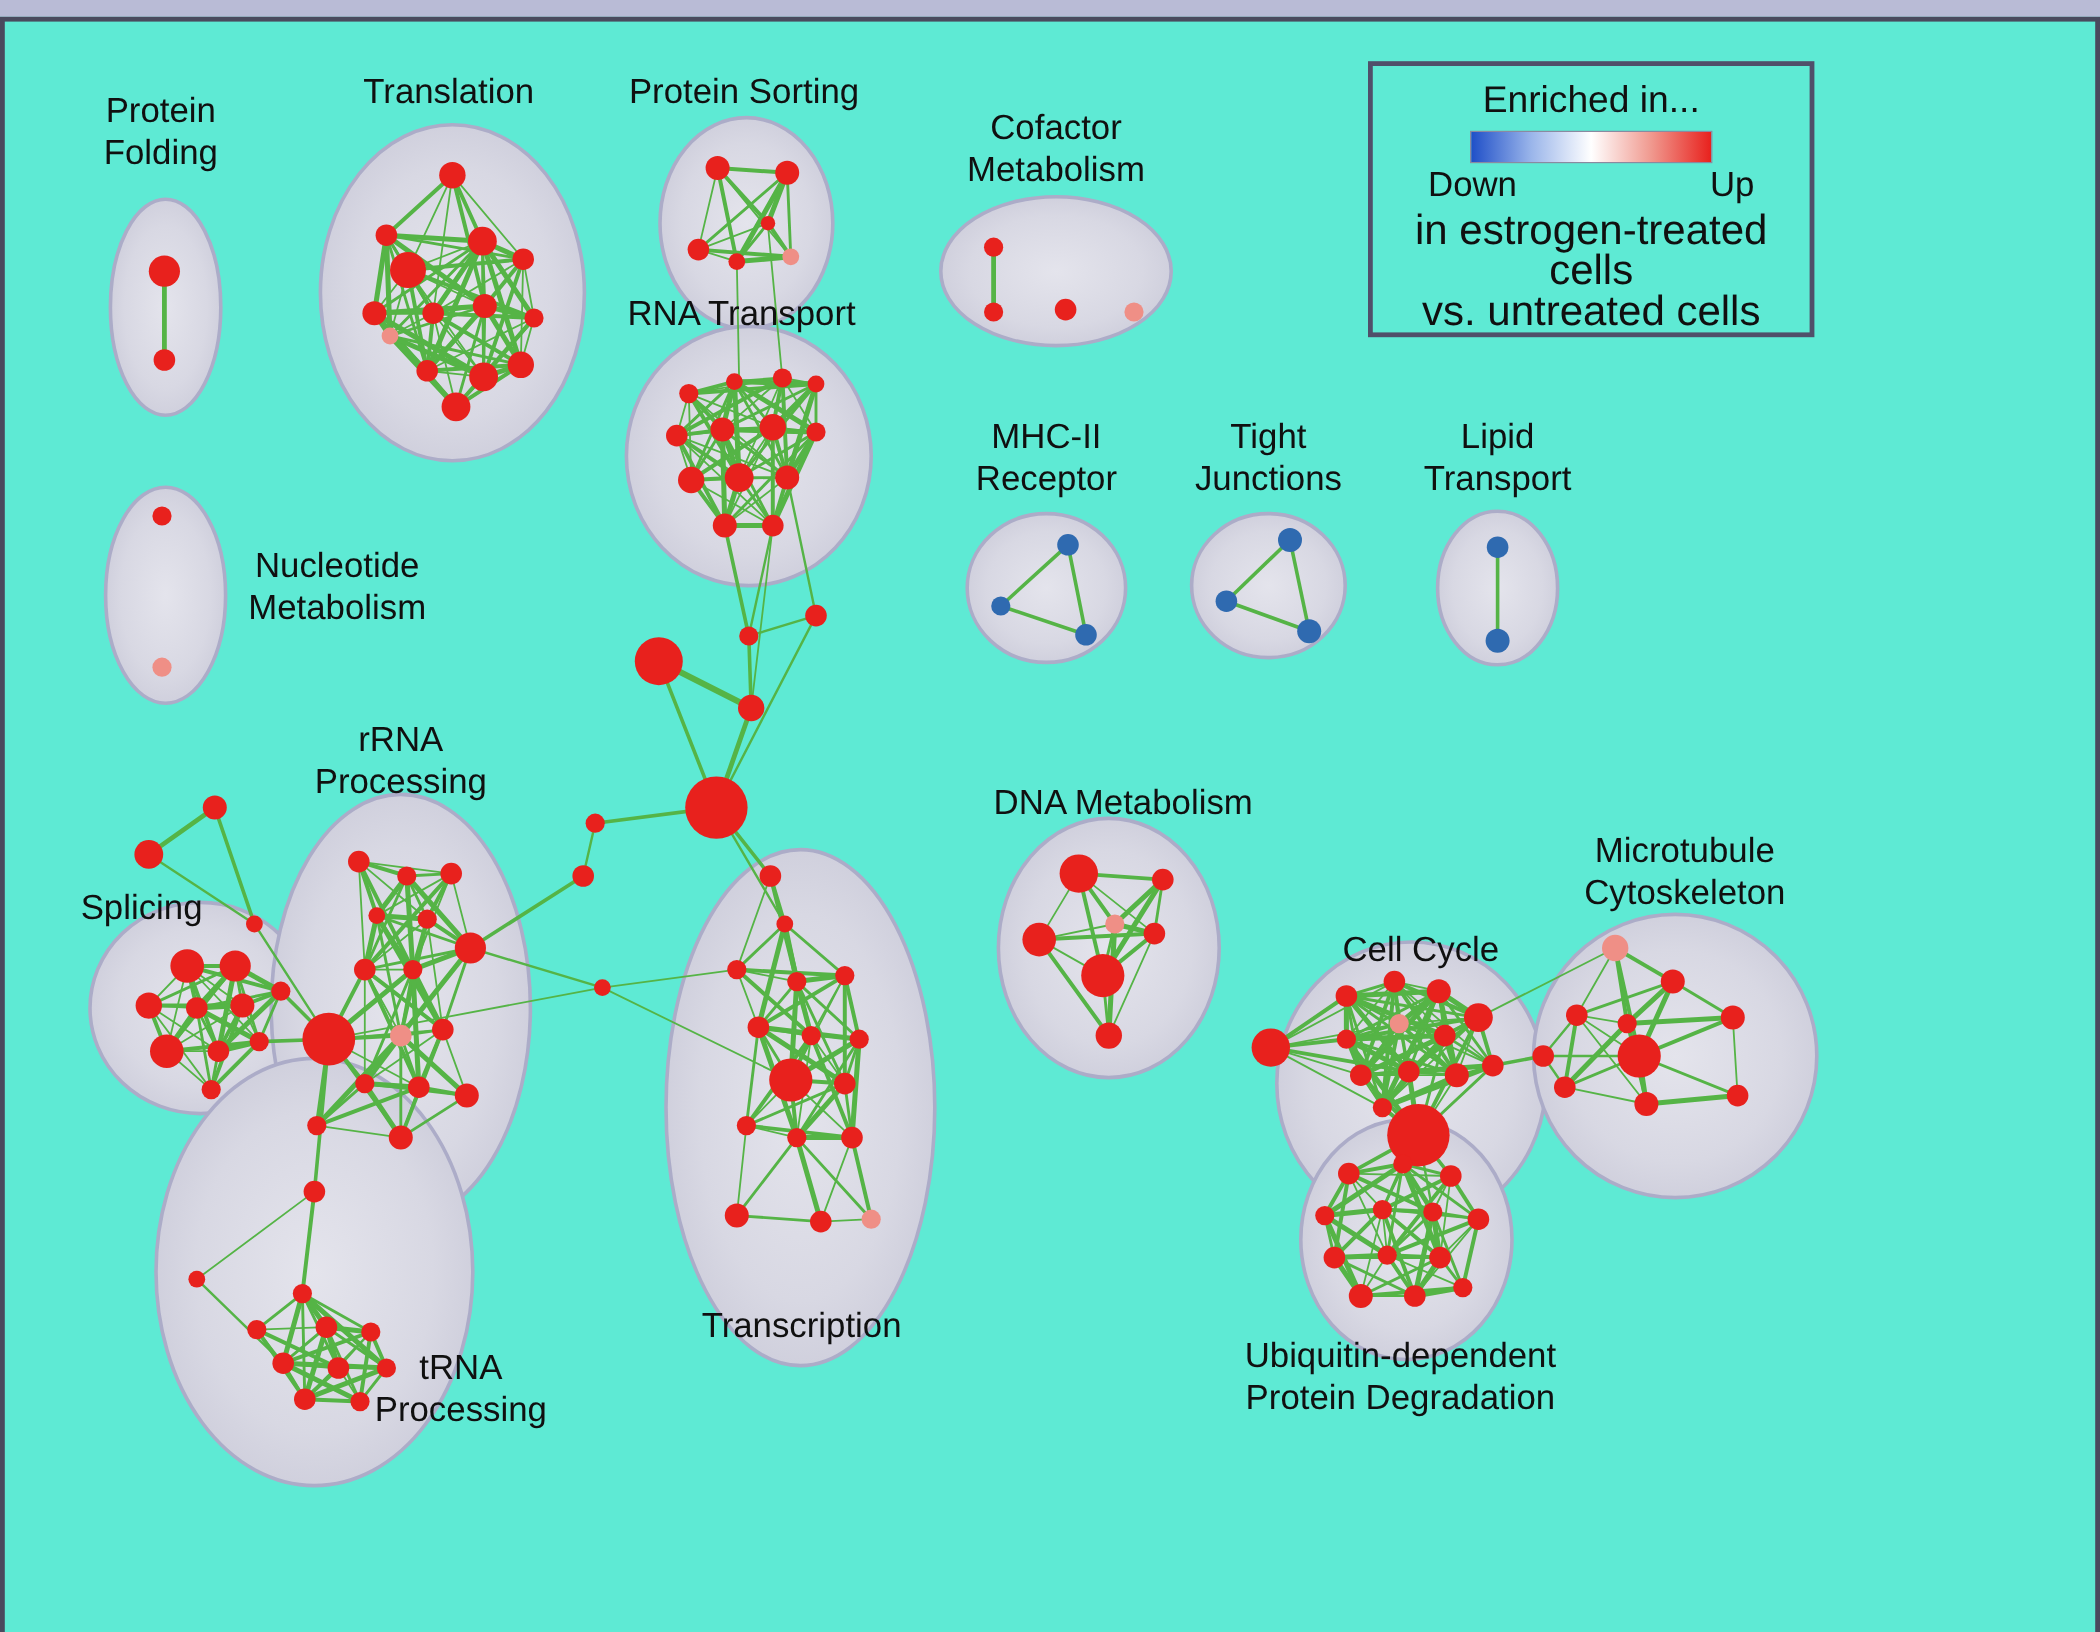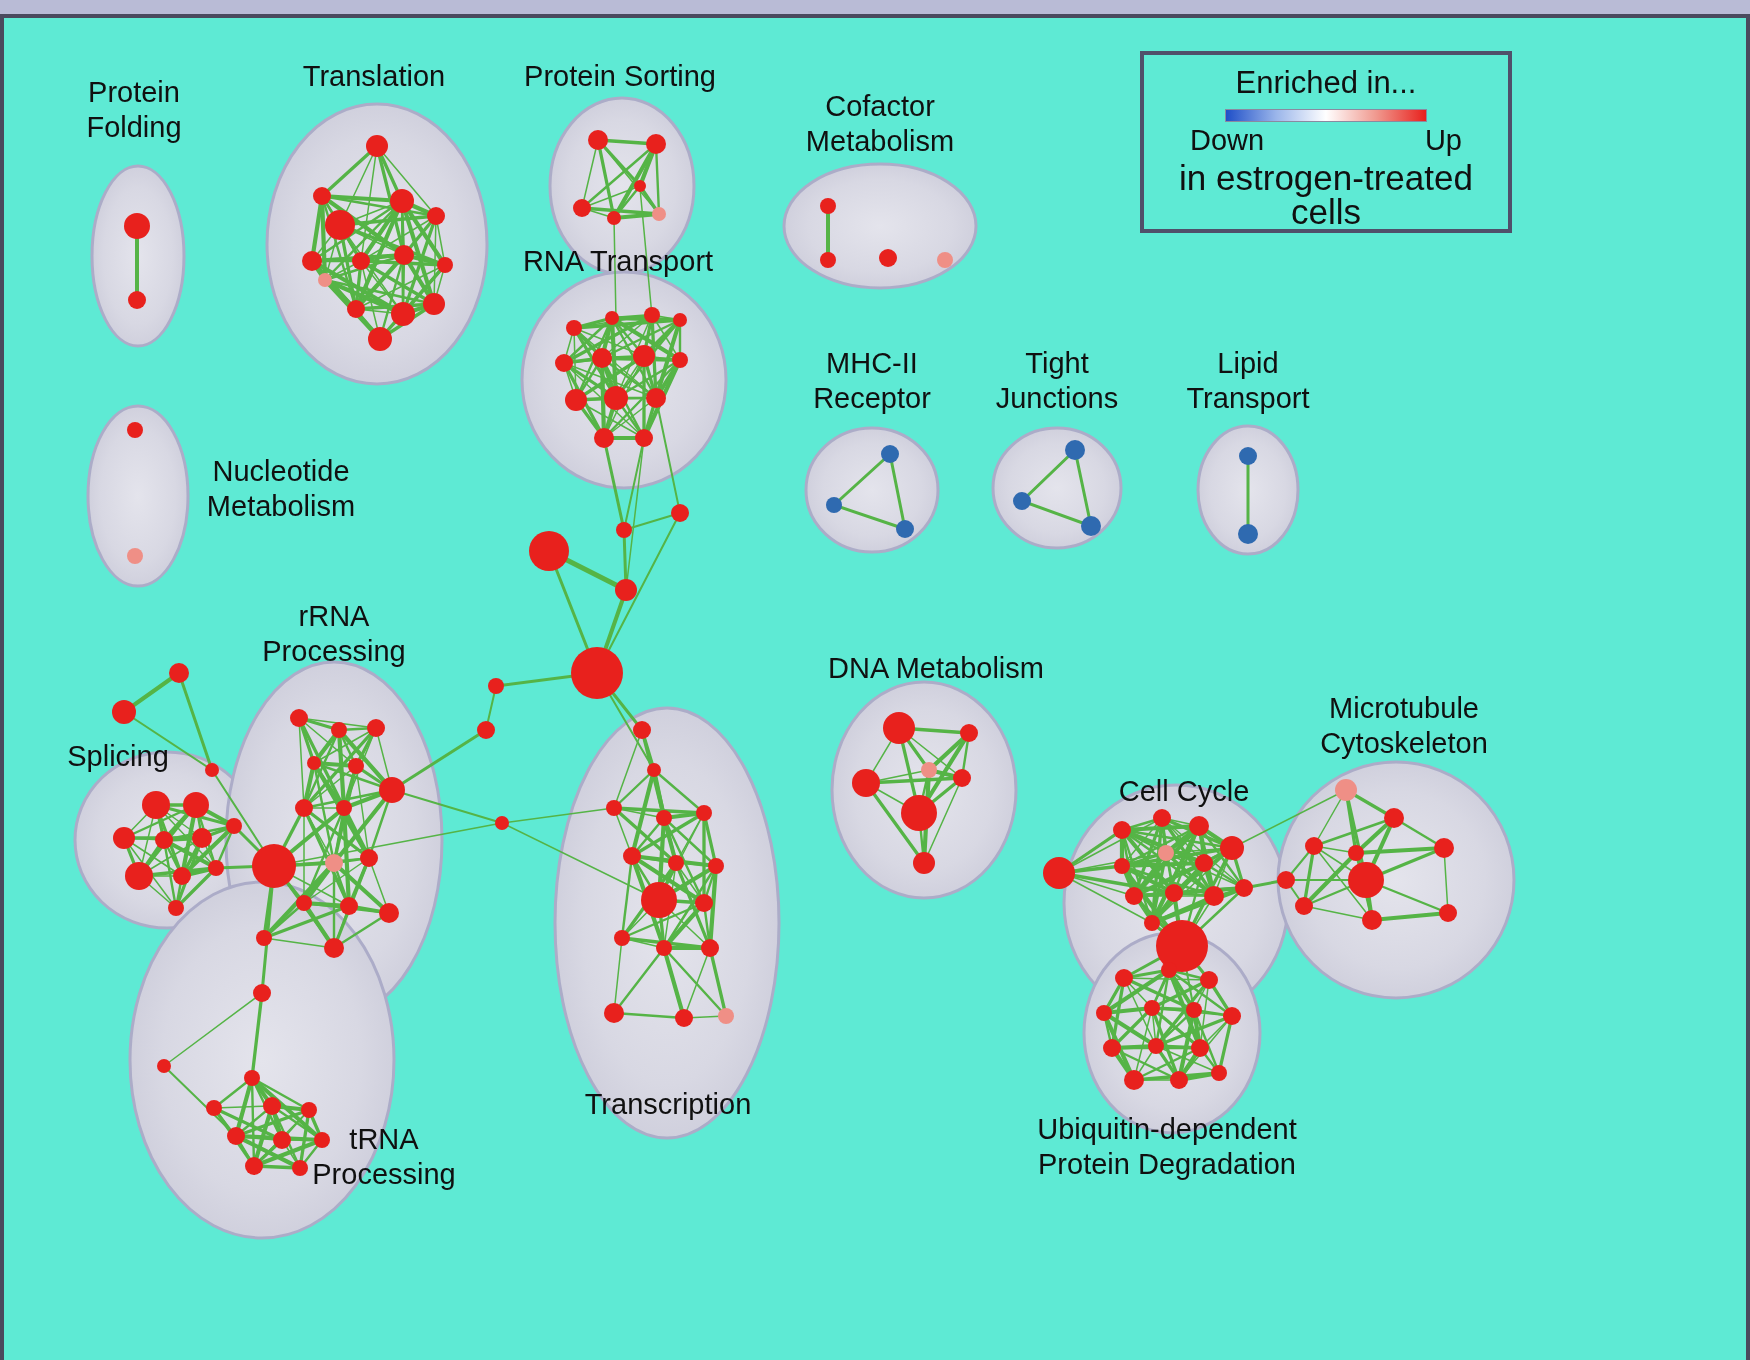--- a/index.html
+++ b/index.html
@@ -7,21 +7,21 @@
     position:relative;
     width:1750px;height:1360px;
     box-sizing:border-box;
     border:4px solid #4a4a5e;
     font-family:"Liberation Sans", sans-serif;
     overflow:hidden;
   }
   svg{position:absolute;left:0;top:0;}
   svg text{font-family:"Liberation Sans", sans-serif;}
   .legend{
-    position:absolute;left:1136px;top:33px;width:372px;height:182px;
+    position:absolute;left:1136px;top:33px;width:372px;height:230px;
     box-sizing:border-box;border:4px solid #50506a;
     display:flex;flex-direction:column;align-items:center;
     color:#101010;z-index:5;
   }
   .legend-title{margin-top:10px;font-size:31px;}
   .grad-bar{width:200px;height:46px;margin-top:8px;border:1px solid #8a8aa0;}
   .updown-row{width:272px;display:flex;justify-content:space-between;font-size:29px;margin-top:2px;gap:40px;}
   .legend-sub{font-size:35px;line-height:34px;margin-top:4px;text-align:center;}
 </style>
 </head>
@@ -819,16 +819,17 @@
 
   <div class="legend">
     <div class="legend-title">Enriched in...</div>
     <div class="grad-bar" id="grad-bar" style="background: linear-gradient(to right, rgb(31, 79, 200), rgb(154, 181, 234), rgb(255, 255, 255), rgb(240, 153, 143), rgb(232, 33, 29));"></div>
     <div class="updown-row">
       <span>Down</span>
       <span>Up</span>
     </div>
     <div class="legend-sub">
       <div>in estrogen-treated cells</div>
+      <div>vs. untreated cells</div>
     </div>
   </div>
 
 </div>
 
 </body></html>

